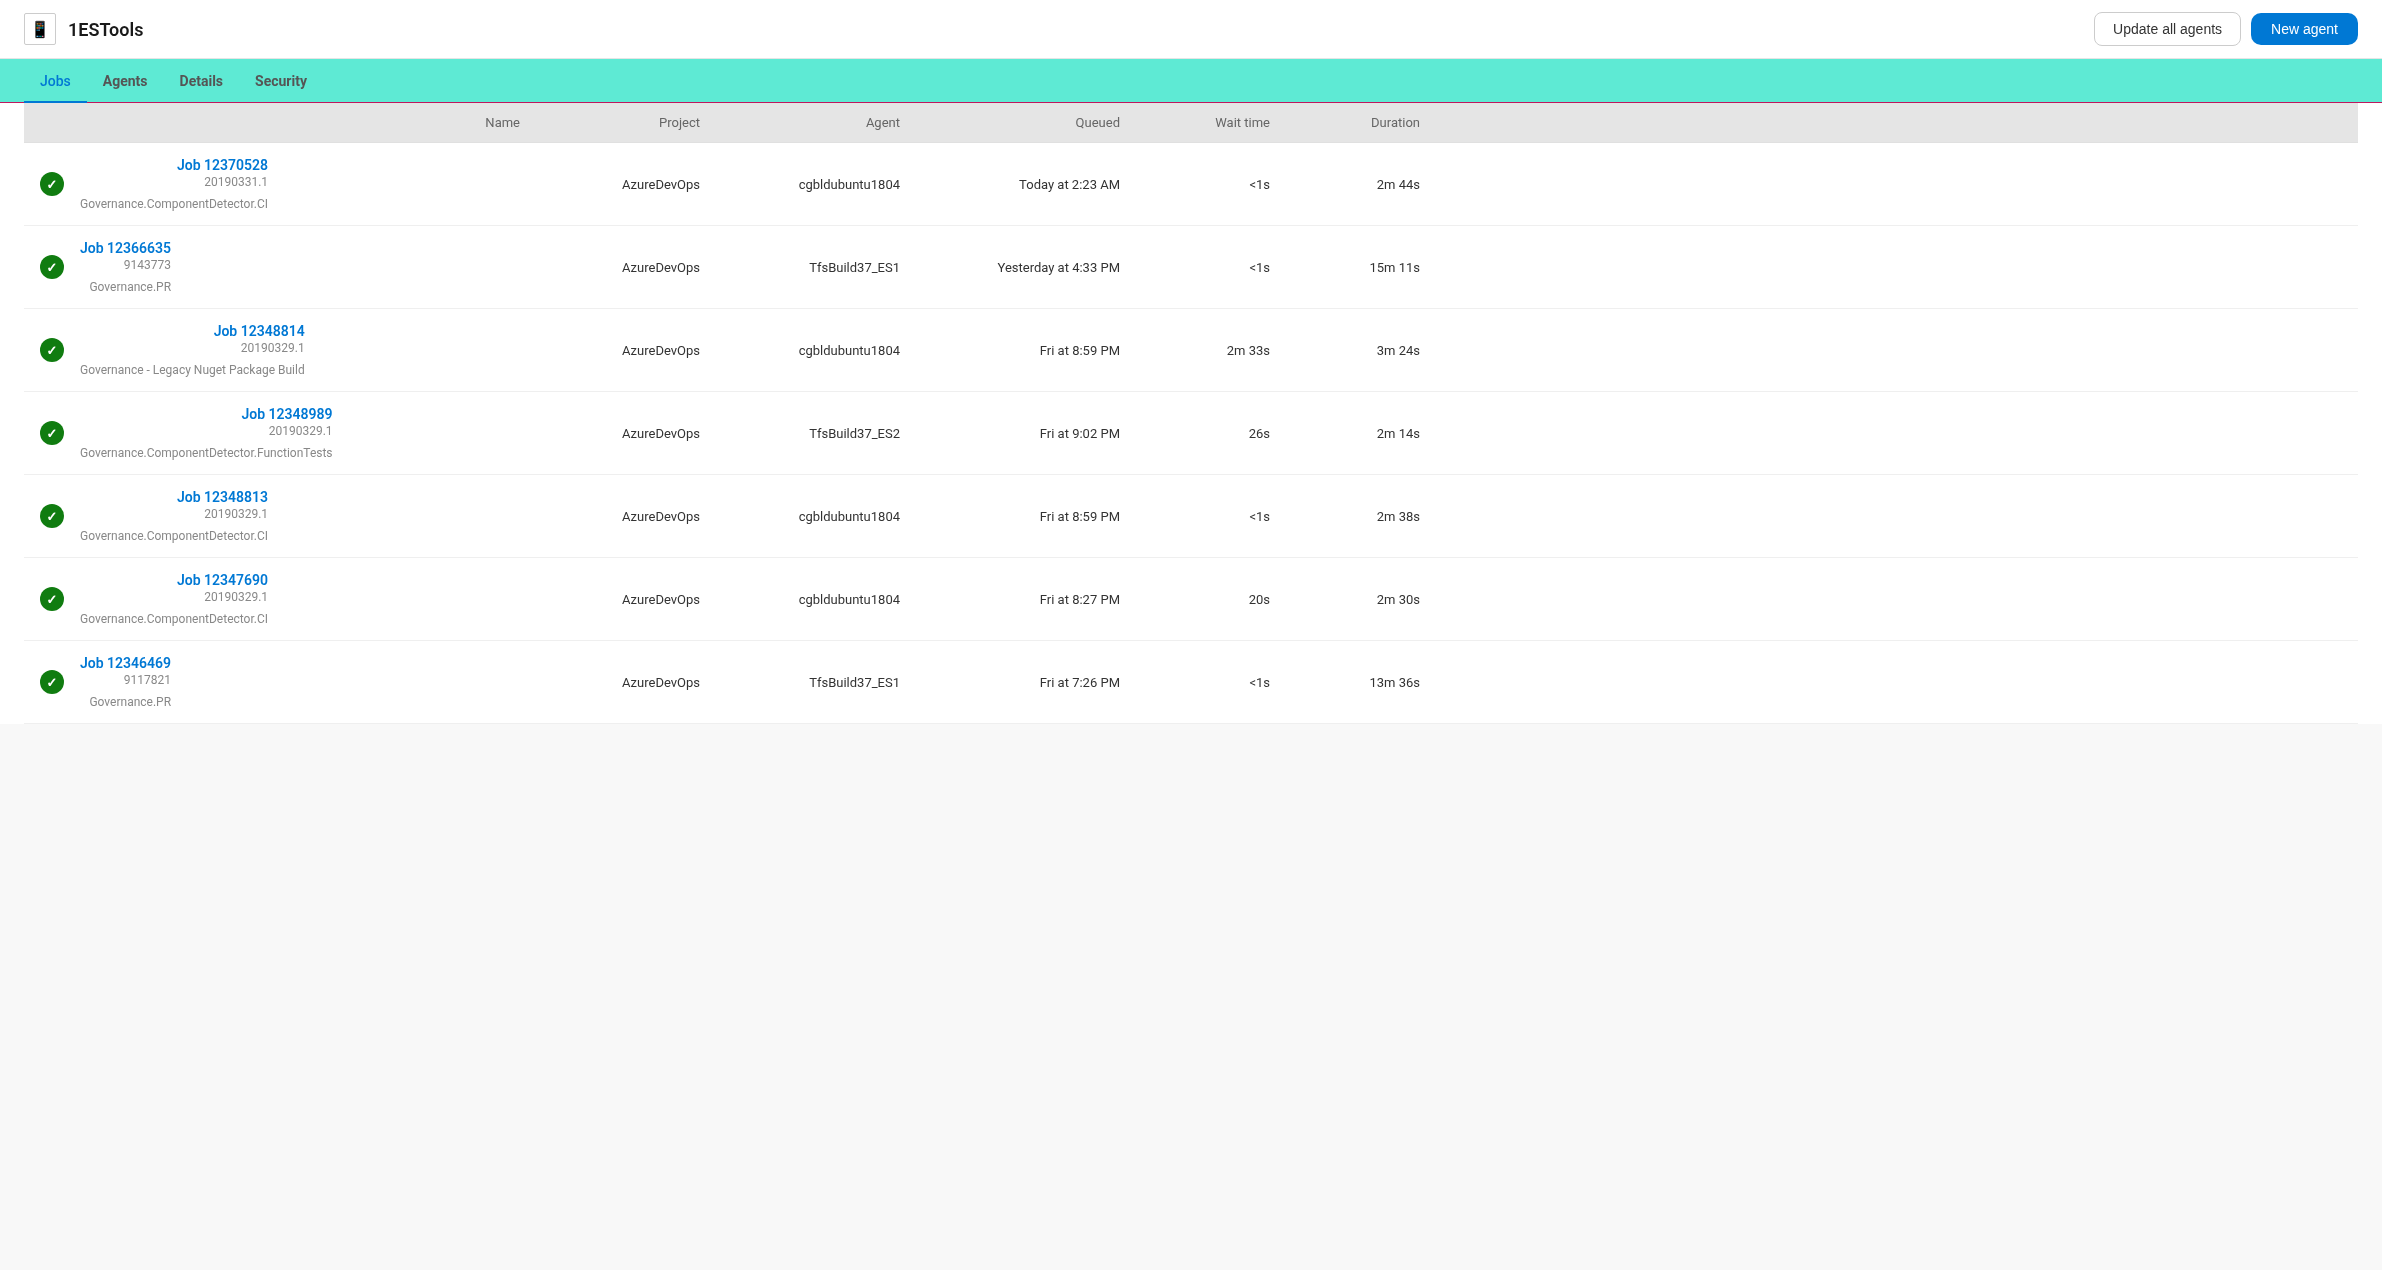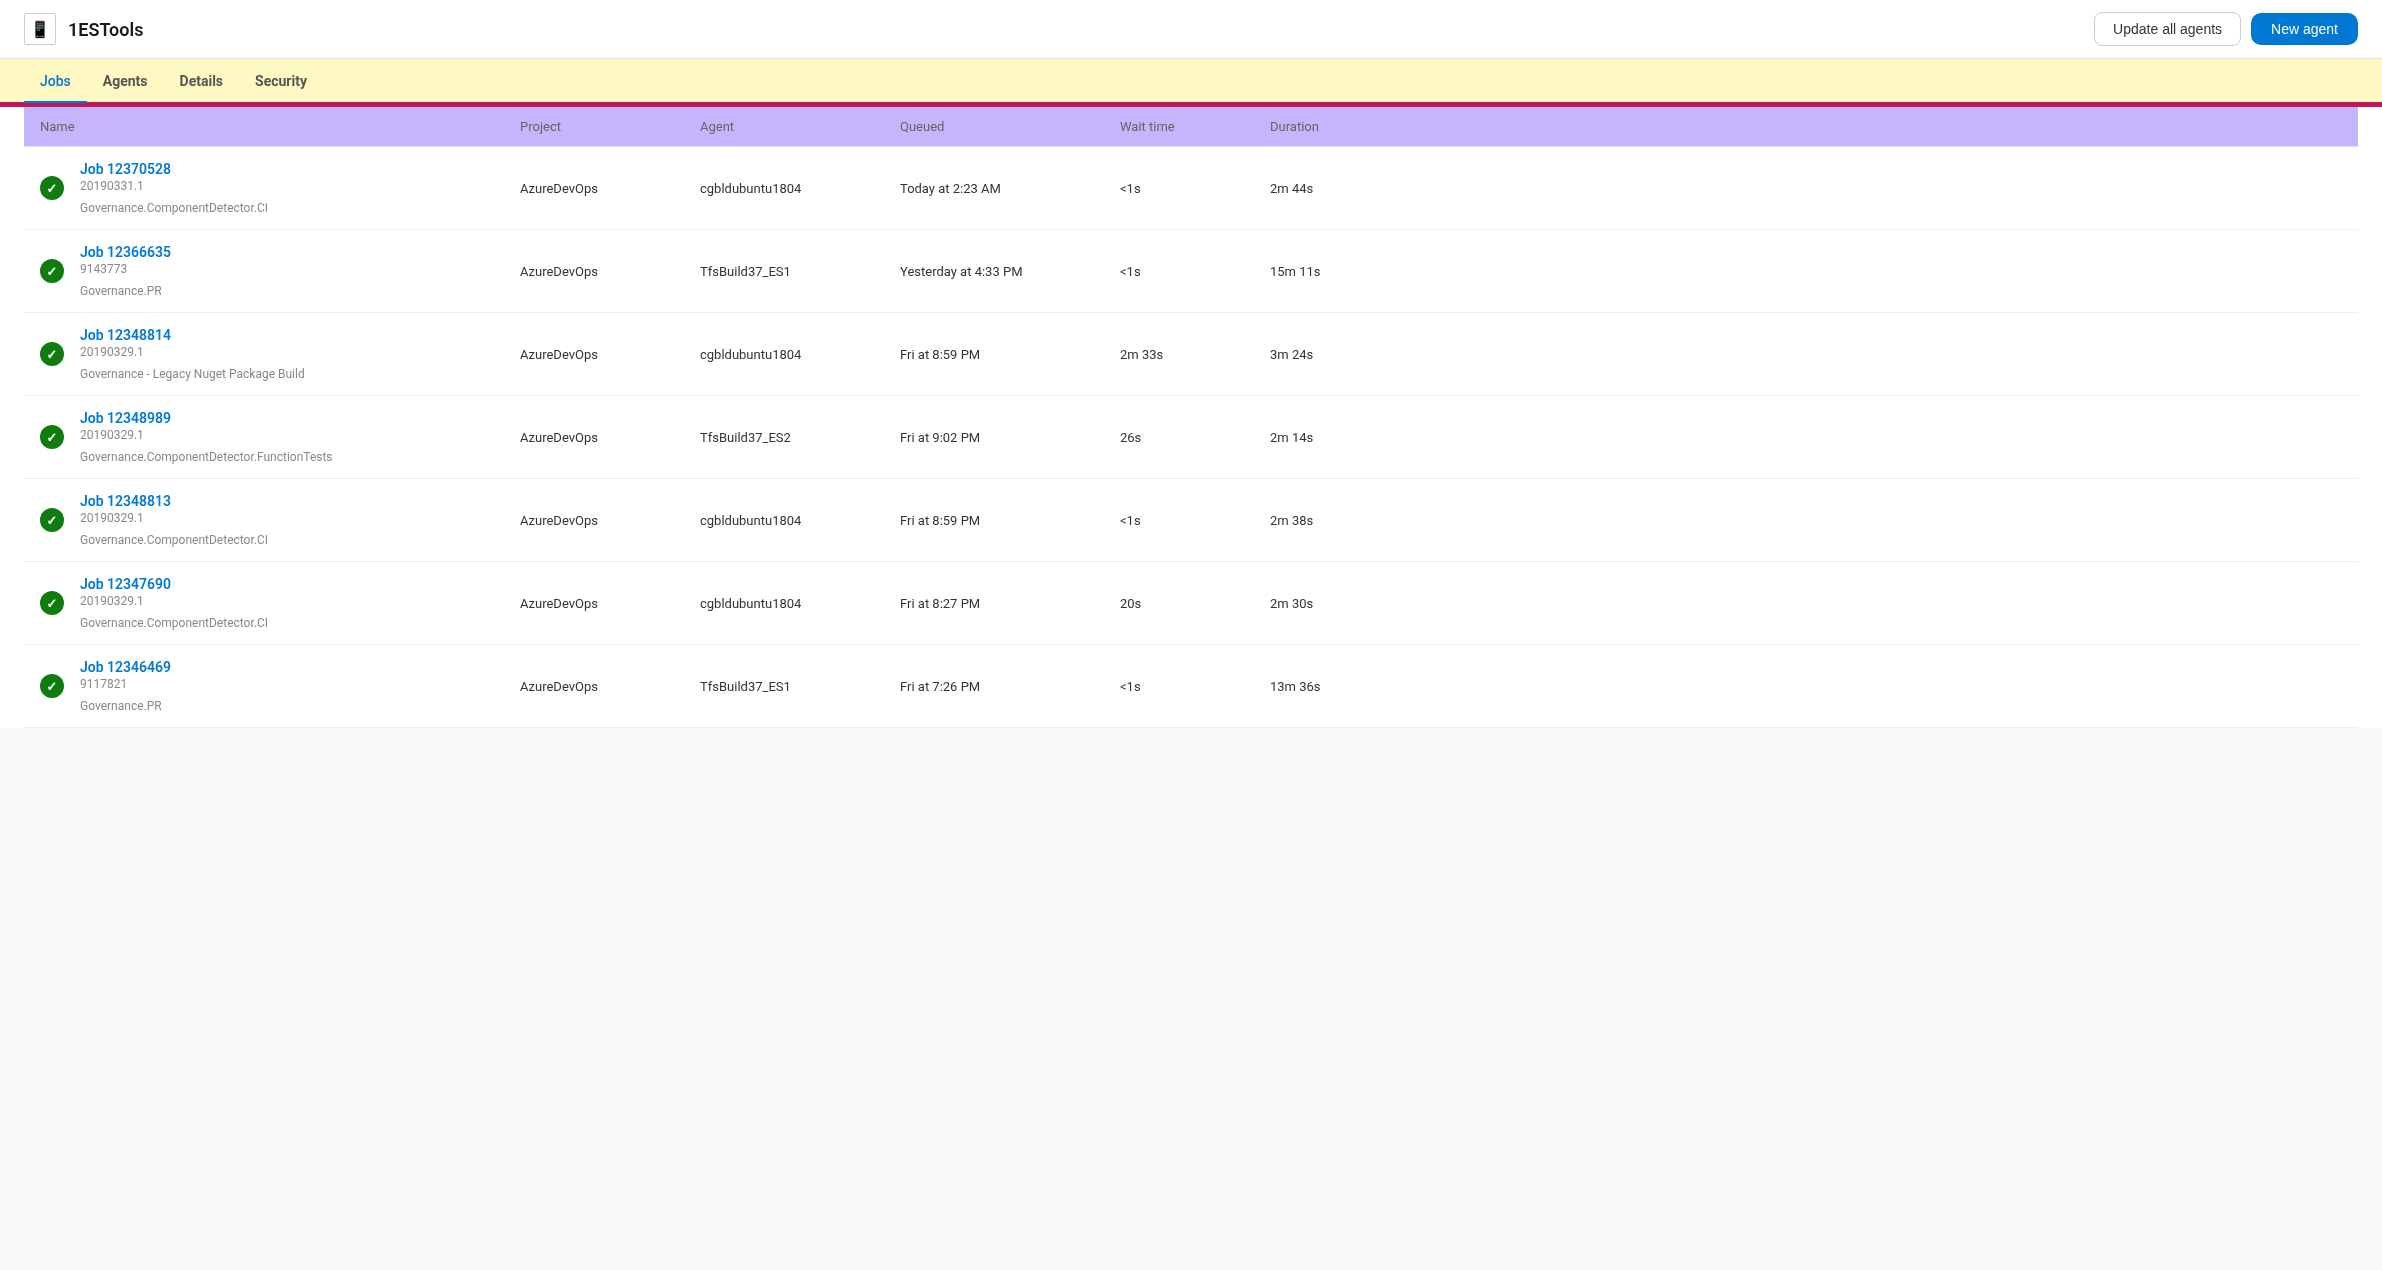--- a/index.html
+++ b/index.html
@@ -58,23 +58,23 @@
       background: #0078d4;
       color: #fff;
       border-radius: 10px;
       cursor: pointer;
       font-size: 14px;
       font-weight: 500;
     }
     .tabs {
       display: flex;
       gap: 0;
-      background: #fef9c3;
+      background: #5eead4;
       padding: 0 24px;
-      border-bottom: 5px solid #be185d;
+      border-bottom: 1px solid #be185d;
     }
     .tab {
       padding: 14px 16px 12px;
       cursor: pointer;
       font-size: 14px;
       color: #555;
       border-bottom: 2px solid transparent;
       margin-bottom: -1px;
       font-weight: bold;
     }
@@ -82,21 +82,22 @@
       color: #0078d4;
       border-bottom: 2px solid #0078d4;
       font-weight: 500;
     }
     .main {
       padding: 0 24px;
       background: #fff;
     }
     .table-container {
       width: 100%;
-      background: #c4b5fd;
+      background: #e5e5e5;
+      text-align: right;
     }
     .table-header {
       display: grid;
       grid-template-columns: 480px 180px 200px 220px 150px 150px;
       padding: 12px 16px;
       border-bottom: 1px solid #e0e0e0;
       color: #666;
       font-size: 13px;
     }
     .table-row {

